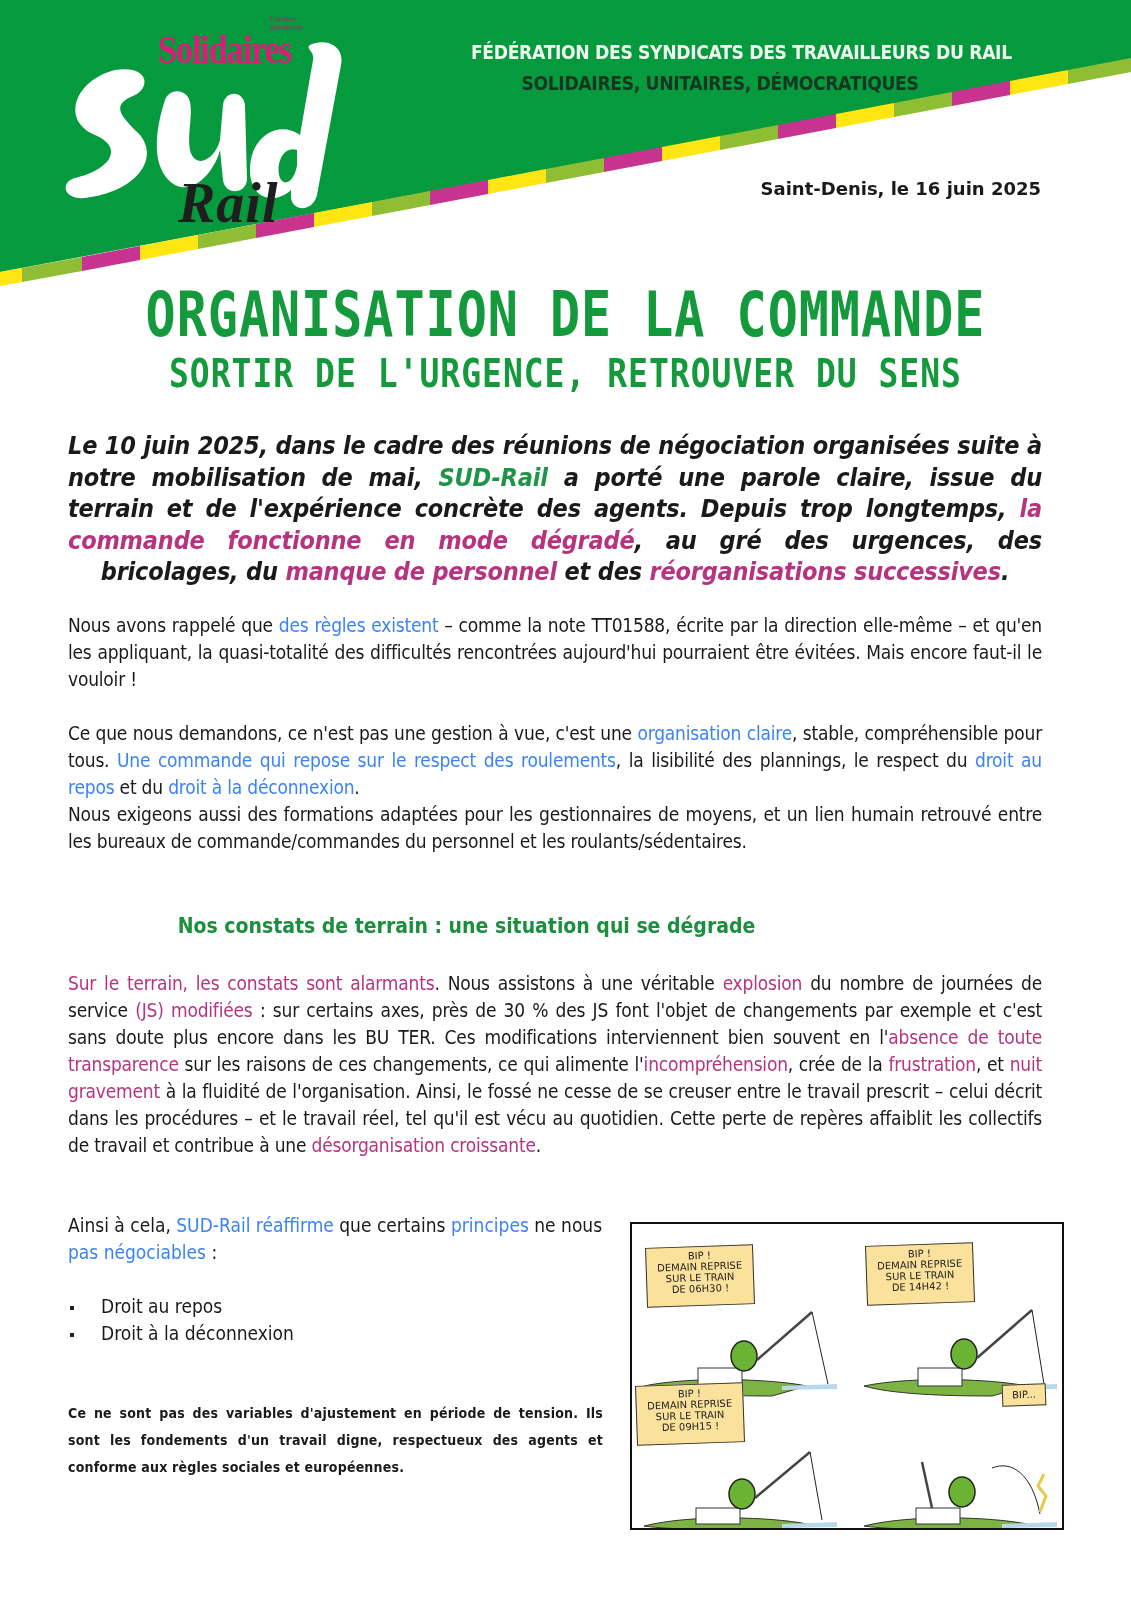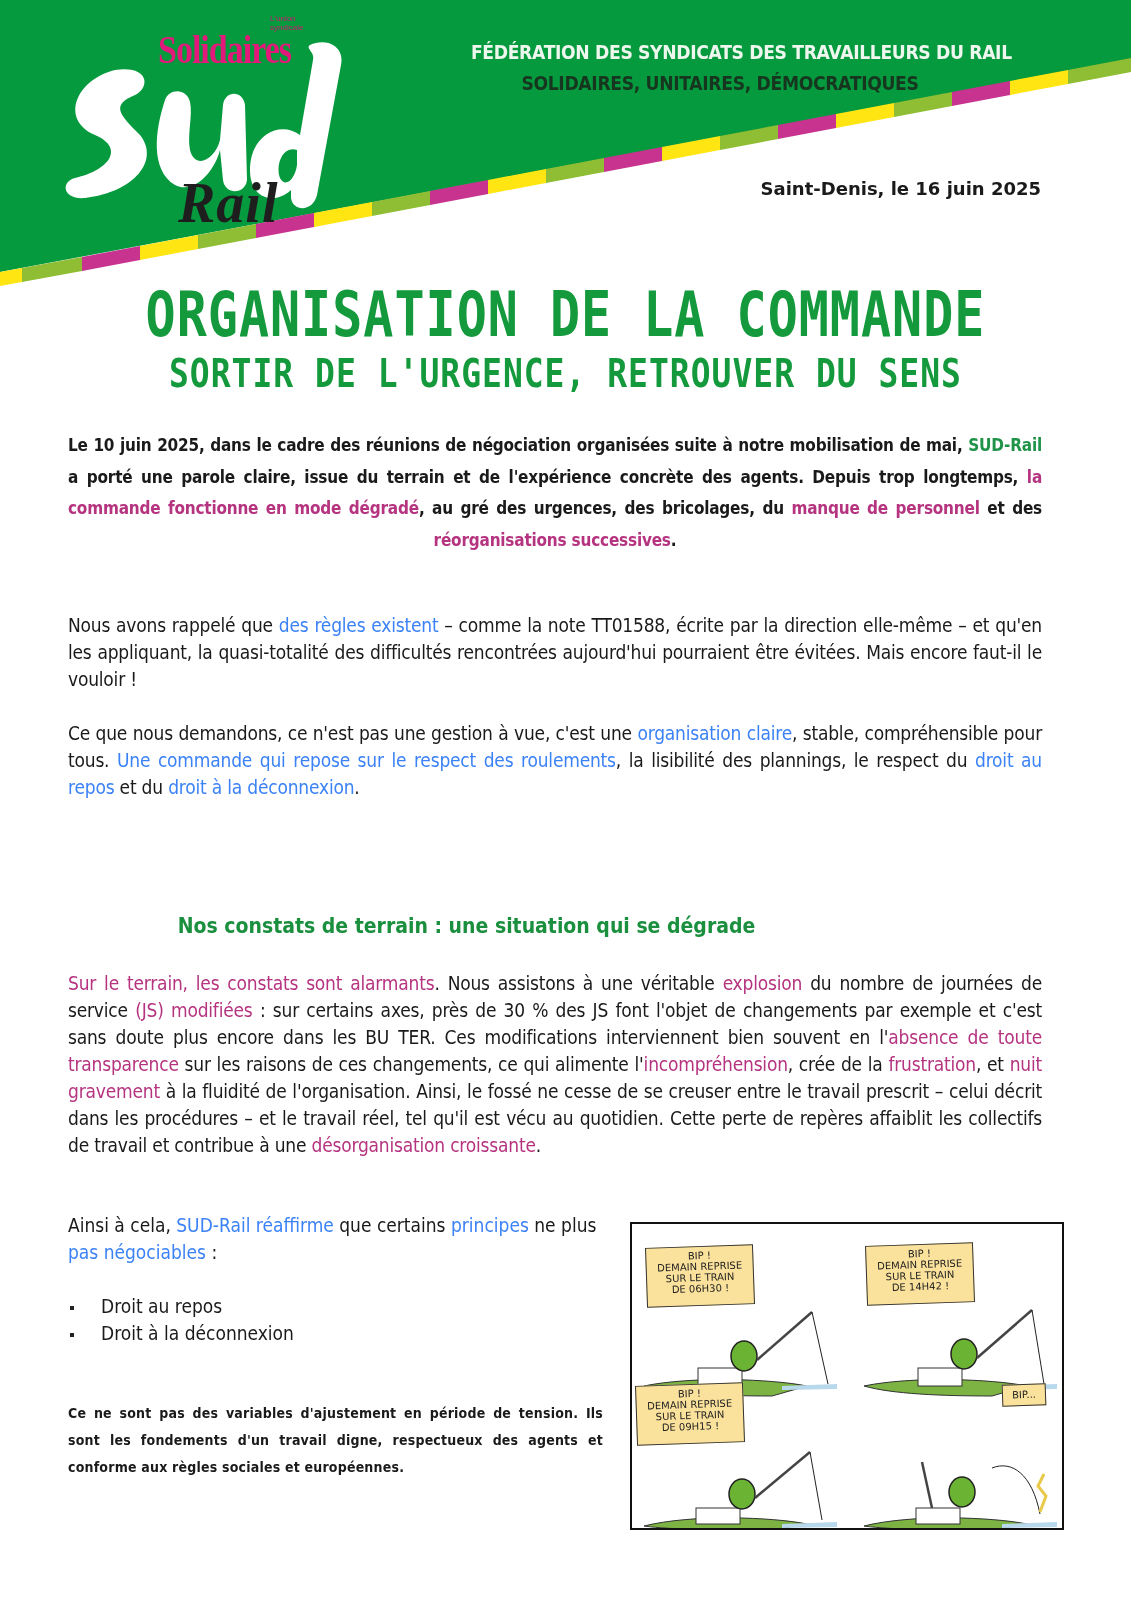--- a/index.html
+++ b/index.html
@@ -9,21 +9,21 @@
   .logo-solidaires{position:absolute;left:158px;top:28px;font-family:"Liberation Serif",serif;font-weight:bold;font-size:34px;letter-spacing:-1px;color:#e2197a;transform:scaleY(1.15);transform-origin:left top;}
   .logo-sud{position:absolute;left:55px;top:40px;width:300px;height:180px;}
   .logo-rail{position:absolute;left:178px;top:160px;font-family:"Liberation Serif",serif;font-weight:bold;font-style:italic;font-size:56px;color:#1e1e1e;letter-spacing:1px;margin-top:11px;}
   .fed-title{position:absolute;left:430px;top:40px;width:585px;text-align:center;color:#eef7ee;font-family:"DejaVu Sans",sans-serif;font-weight:bold;font-size:20px;letter-spacing:-0.4px;transform:scaleX(0.86);transform-origin:center;white-space:nowrap;}
   .fed-sub{position:absolute;left:470px;top:71px;width:500px;text-align:center;color:#17361f;font-family:"DejaVu Sans",sans-serif;font-weight:bold;font-size:20px;letter-spacing:-0.4px;transform:scaleX(0.86);transform-origin:center;white-space:nowrap;}
   .place-date{position:absolute;right:90px;top:178px;font-weight:bold;font-size:18px;color:#1a1a1a;font-family:"DejaVu Sans",sans-serif;white-space:nowrap;}
   .main-title{position:absolute;left:0;width:1131px;top:278px;text-align:center;font-family:"DejaVu Sans Mono",monospace;font-weight:bold;font-size:50px;color:#149a3c;letter-spacing:1px;transform:scaleY(1.25);transform-origin:center top;}
   .sub-title{position:absolute;left:0;width:1131px;top:350px;text-align:center;font-family:"DejaVu Sans Mono",monospace;font-weight:bold;font-size:33px;color:#149a3c;letter-spacing:1px;transform:scaleY(1.2);transform-origin:center top;}
   .content{position:absolute;left:68px;width:974px;}
   p{margin:0;}
-  .intro{top:430px;font-weight:bold;font-size:17px;line-height:31.5px;text-align:justify;text-align-last:center;letter-spacing:-0.2px;}
+  .intro{top:430px;font-weight:bold;font-size:25px;line-height:31.5px;text-align:justify;text-align-last:center;letter-spacing:-0.2px;font-style:italic;}
   .para{font-size:19px;line-height:27px;text-align:justify;letter-spacing:-0.2px;}
   .p1{top:612px;}
   .p2{top:720px;}
   .p3{top:801px;}
   .p3 .bold{font-weight:bold;}
   .section-heading{position:absolute;left:0;width:933px;top:914px;text-align:center;color:#1a8f3e;font-weight:bold;font-size:21px;}
   .p4{top:970px;}
   .g{color:#3b82f6;}
   .m{color:#b5337f;}
   .gb{color:#1f9448;}
@@ -88,27 +88,28 @@
 <div class="main-title">ORGANISATION DE LA COMMANDE</div>
 <div class="sub-title">SORTIR DE L'URGENCE, RETROUVER DU SENS</div>
 
 <p class="content intro"><span>Le 10 juin 2025, dans le cadre des réunions de négociation organisées suite à notre mobilisation de mai, </span><span class="gb">SUD-Rail</span><span> a porté une parole claire, issue du terrain et de l'expérience concrète des agents. Depuis trop longtemps, </span><span class="m">la commande fonctionne en mode dégradé</span><span>, au gré des urgences, des bricolages, du </span><span class="m">manque de personnel</span><span> et des </span><span class="m">réorganisations successives</span><span>.</span></p>
 
 <p class="content para p1"><span>Nous avons rappelé que </span><span class="g">des règles existent</span><span> – comme la note TT01588, écrite par la direction elle-même – et qu'en les appliquant, la quasi-totalité des difficultés rencontrées aujourd'hui pourraient être évitées. Mais encore faut-il le vouloir !</span></p>
 
 <p class="content para p2"><span>Ce que nous demandons, ce n'est pas une gestion à vue, c'est une </span><span class="g">organisation claire</span><span>, stable, compréhensible pour tous. </span><span class="g">Une commande qui repose sur le respect des roulements</span><span>, la lisibilité des plannings, le respect du </span><span class="g">droit au repos</span><span> et du </span><span class="g">droit à la déconnexion</span><span>.</span></p>
 
 <div class="content para p3">
+  <p>Nous exigeons aussi des formations adaptées pour les gestionnaires de moyens, et un lien humain retrouvé entre les bureaux de commande/commandes du personnel et les roulants/sédentaires.</p>
 </div>
 
 <div class="section-heading">Nos constats de terrain : une situation qui se dégrade</div>
 
 <p class="content para p4"><span class="m">Sur le terrain, les constats sont alarmants</span><span>. Nous assistons à une véritable </span><span class="m">explosion</span><span> du nombre de journées de service </span><span class="m">(JS) modifiées</span><span> : sur certains axes, près de 30 % des JS font l'objet de changements par exemple et c'est sans doute plus encore dans les BU TER. Ces modifications interviennent bien souvent en l'</span><span class="m">absence de toute transparence</span><span> sur les raisons de ces changements, ce qui alimente l'</span><span class="m">incompréhension</span><span>, crée de la </span><span class="m">frustration</span><span>, et </span><span class="m">nuit gravement</span><span> à la fluidité de l'organisation. Ainsi, le fossé ne cesse de se creuser entre le travail prescrit – celui décrit dans les procédures – et le travail réel, tel qu'il est vécu au quotidien. Cette perte de repères affaiblit les collectifs de travail et contribue à une </span><span class="m">désorganisation croissante</span><span>.</span></p>
 
-<p class="left-col face"><span>Ainsi à cela, </span><span class="g">SUD-Rail réaffirme</span><span> que certains </span><span class="g">principes</span><span> ne plus </span><span class="g">pas négociables</span><span> :</span></p>
+<p class="left-col face"><span>Ainsi à cela, </span><span class="g">SUD-Rail réaffirme</span><span> que certains </span><span class="g">principes</span><span> ne nous </span><span class="g">pas négociables</span><span> :</span></p>
 
 <ul class="left-col principles">
   <li>Droit au repos</li>
   <li>Droit à la déconnexion</li>
 </ul>
 
 <p class="left-col closing">Ce ne sont pas des variables d'ajustement en période de tension. Ils sont les fondements d'un travail digne, respectueux des agents et conforme aux règles sociales et européennes.</p>
 
 <div class="comic">
   <svg width="430" height="304" viewBox="0 0 430 304" style="position:absolute;left:0;top:0">

